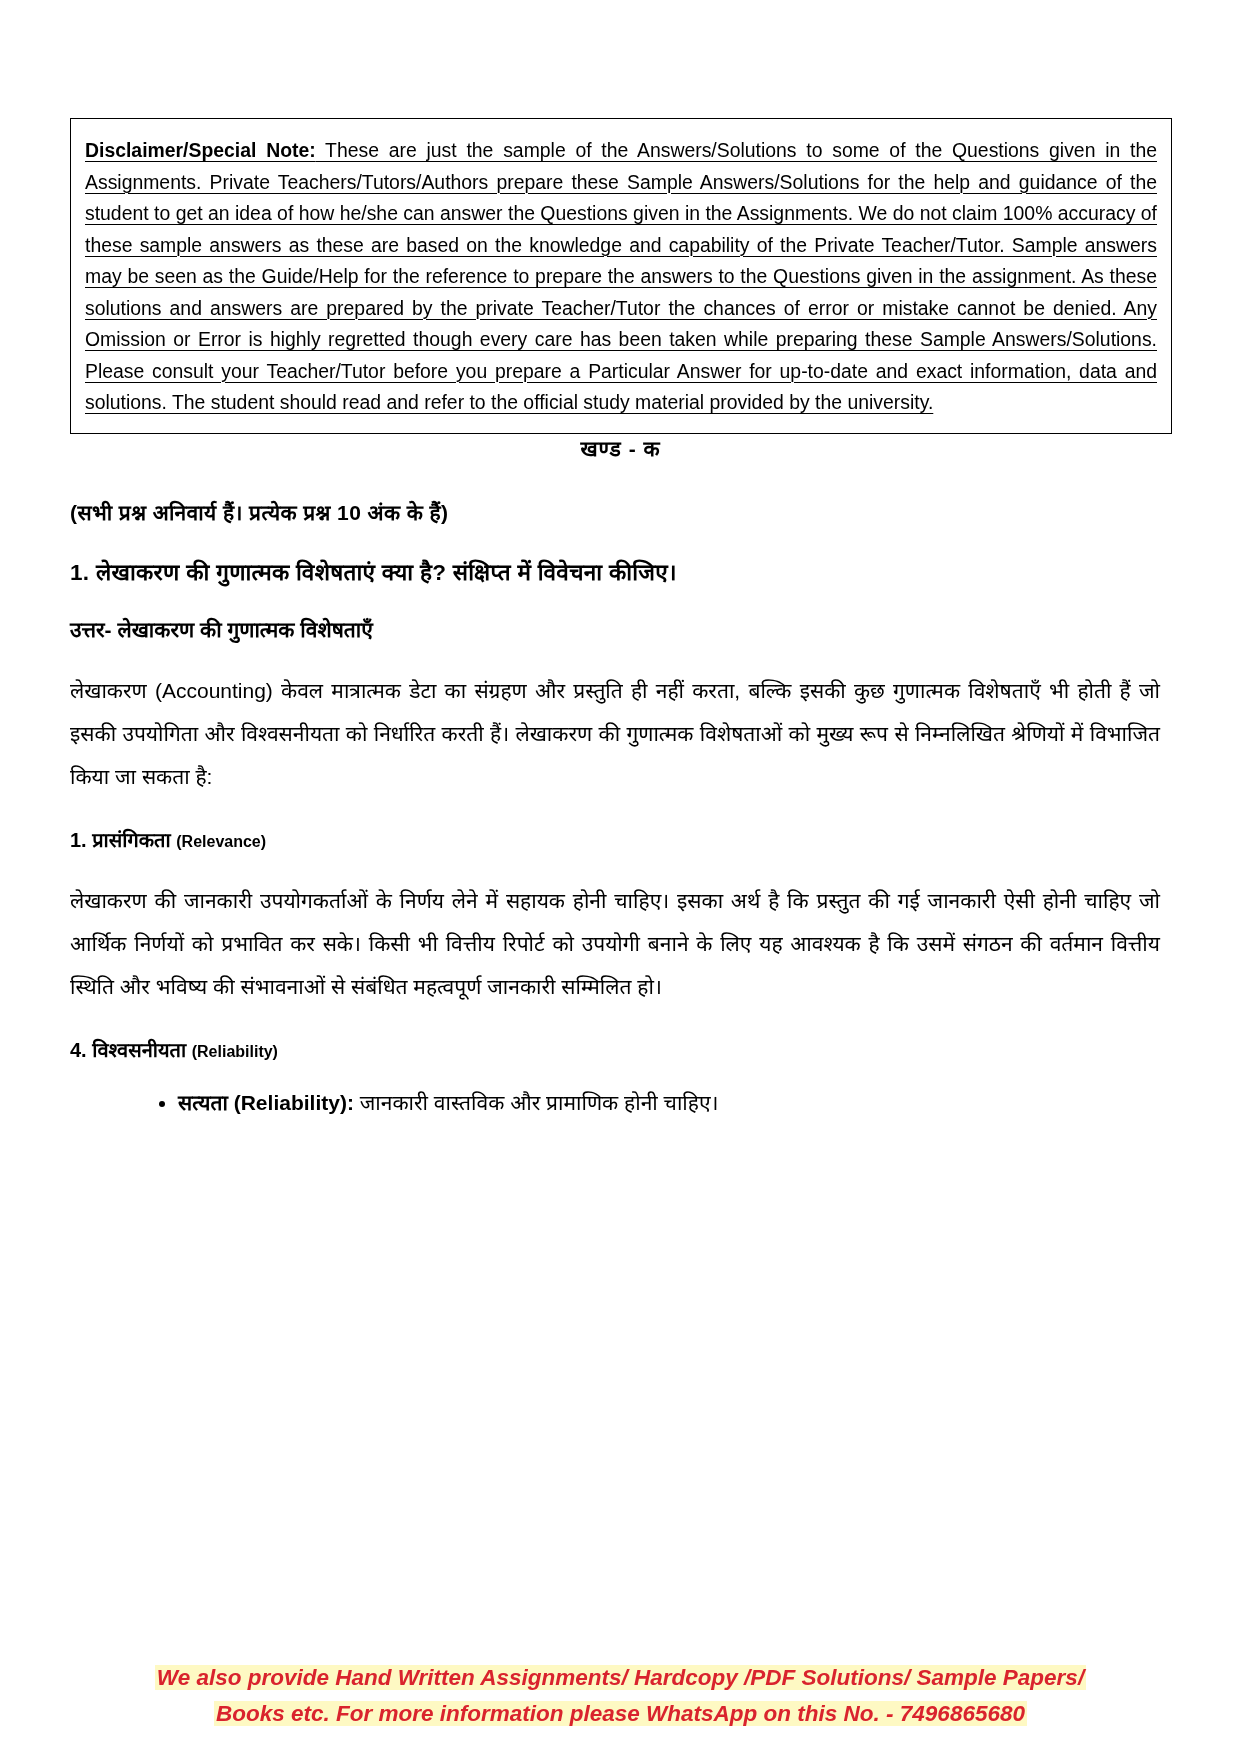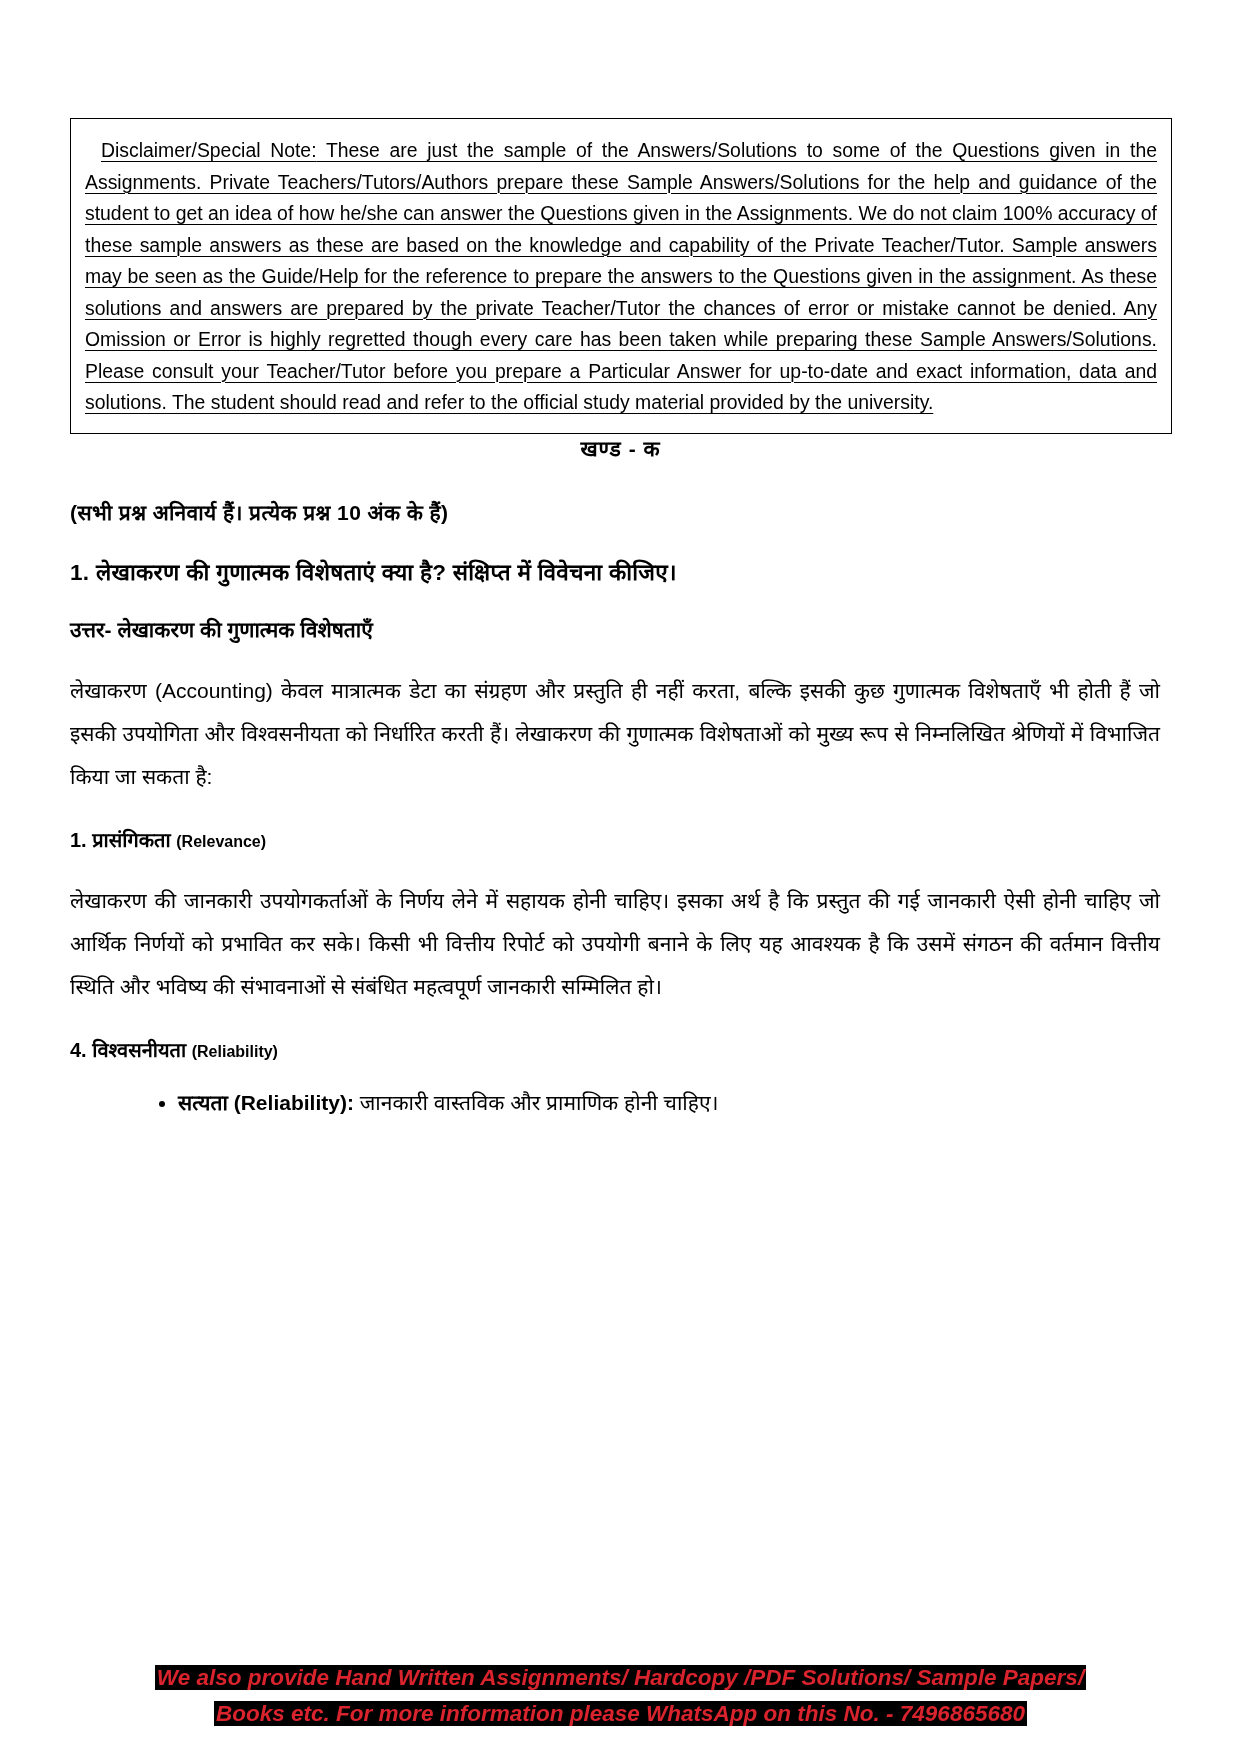--- a/index.html
+++ b/index.html
@@ -32,22 +32,21 @@
     font-size: 19.4px;
     line-height: 31.5px;
     text-align: justify;
     text-align-last: left;
     text-decoration: underline;
     text-decoration-thickness: 1px;
     text-underline-offset: 4px;
     color: #000;
   }
   .disclaimer-text b {
-    font-weight: normal;
-    margin-left: 16px;
+    font-weight: bold;
   }
   .section-heading {
     text-align: center;
     font-family: "Liberation Sans", sans-serif;
     font-weight: bold;
     font-size: 21px;
     letter-spacing: 1px;
   }
   .instruction {
     font-family: "Liberation Sans", sans-serif;
@@ -107,21 +106,21 @@
     bottom: 22px;
     text-align: center;
   }
   .footer-line {
     font-family: "Liberation Sans", sans-serif;
     font-weight: bold;
     font-style: italic;
     font-size: 22.5px;
     line-height: 33px;
     color: #d9232d;
-    background: #000000;
+    background: #fef9c3;
     display: inline;
     padding: 0 2px;
   }
   .footer-wrap {
     width: 1010px;
     margin: 0 auto;
     line-height: 34px;
   }
 </style>
 </head>

